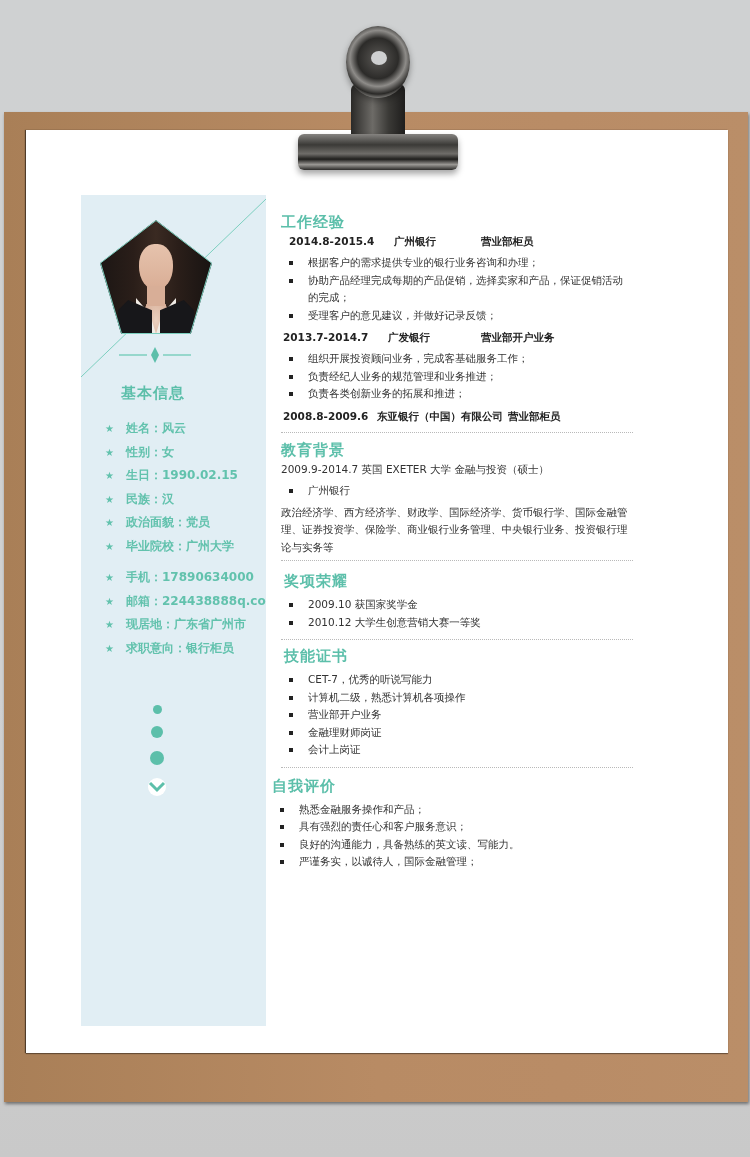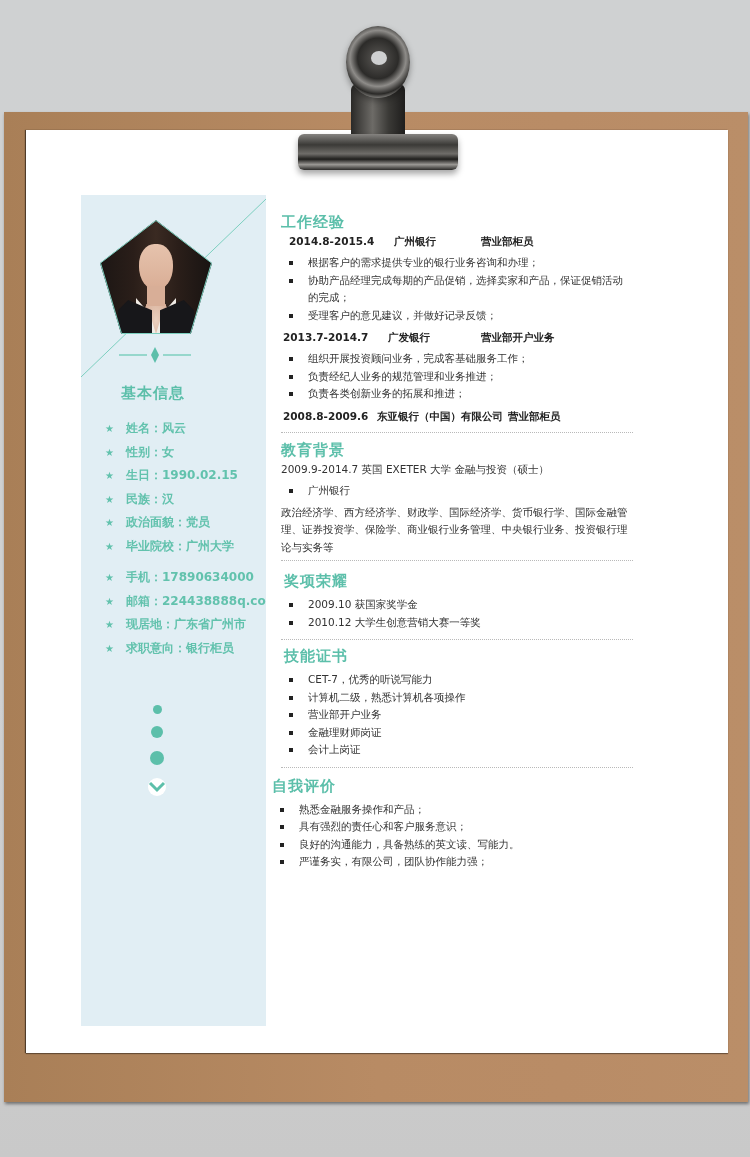--- a/index.html
+++ b/index.html
@@ -222,16 +222,16 @@
   </ul>
 
   <div class="divider" style="margin-top:8px"></div>
 
   <div style="margin-left:-9px">
     <div class="sec-title" style="margin-top:8px">自我评价</div>
     <ul class="bul" style="margin-top:4px">
       <li>熟悉金融服务操作和产品；</li>
       <li>具有强烈的责任心和客户服务意识；</li>
       <li>良好的沟通能力，具备熟练的英文读、写能力。</li>
-      <li>严谨务实，有限公司，团队协作能力强；</li>
+      <li>严谨务实，以诚待人，国际金融管理；</li>
     </ul>
   </div>
 </div>
 
 </body></html>

